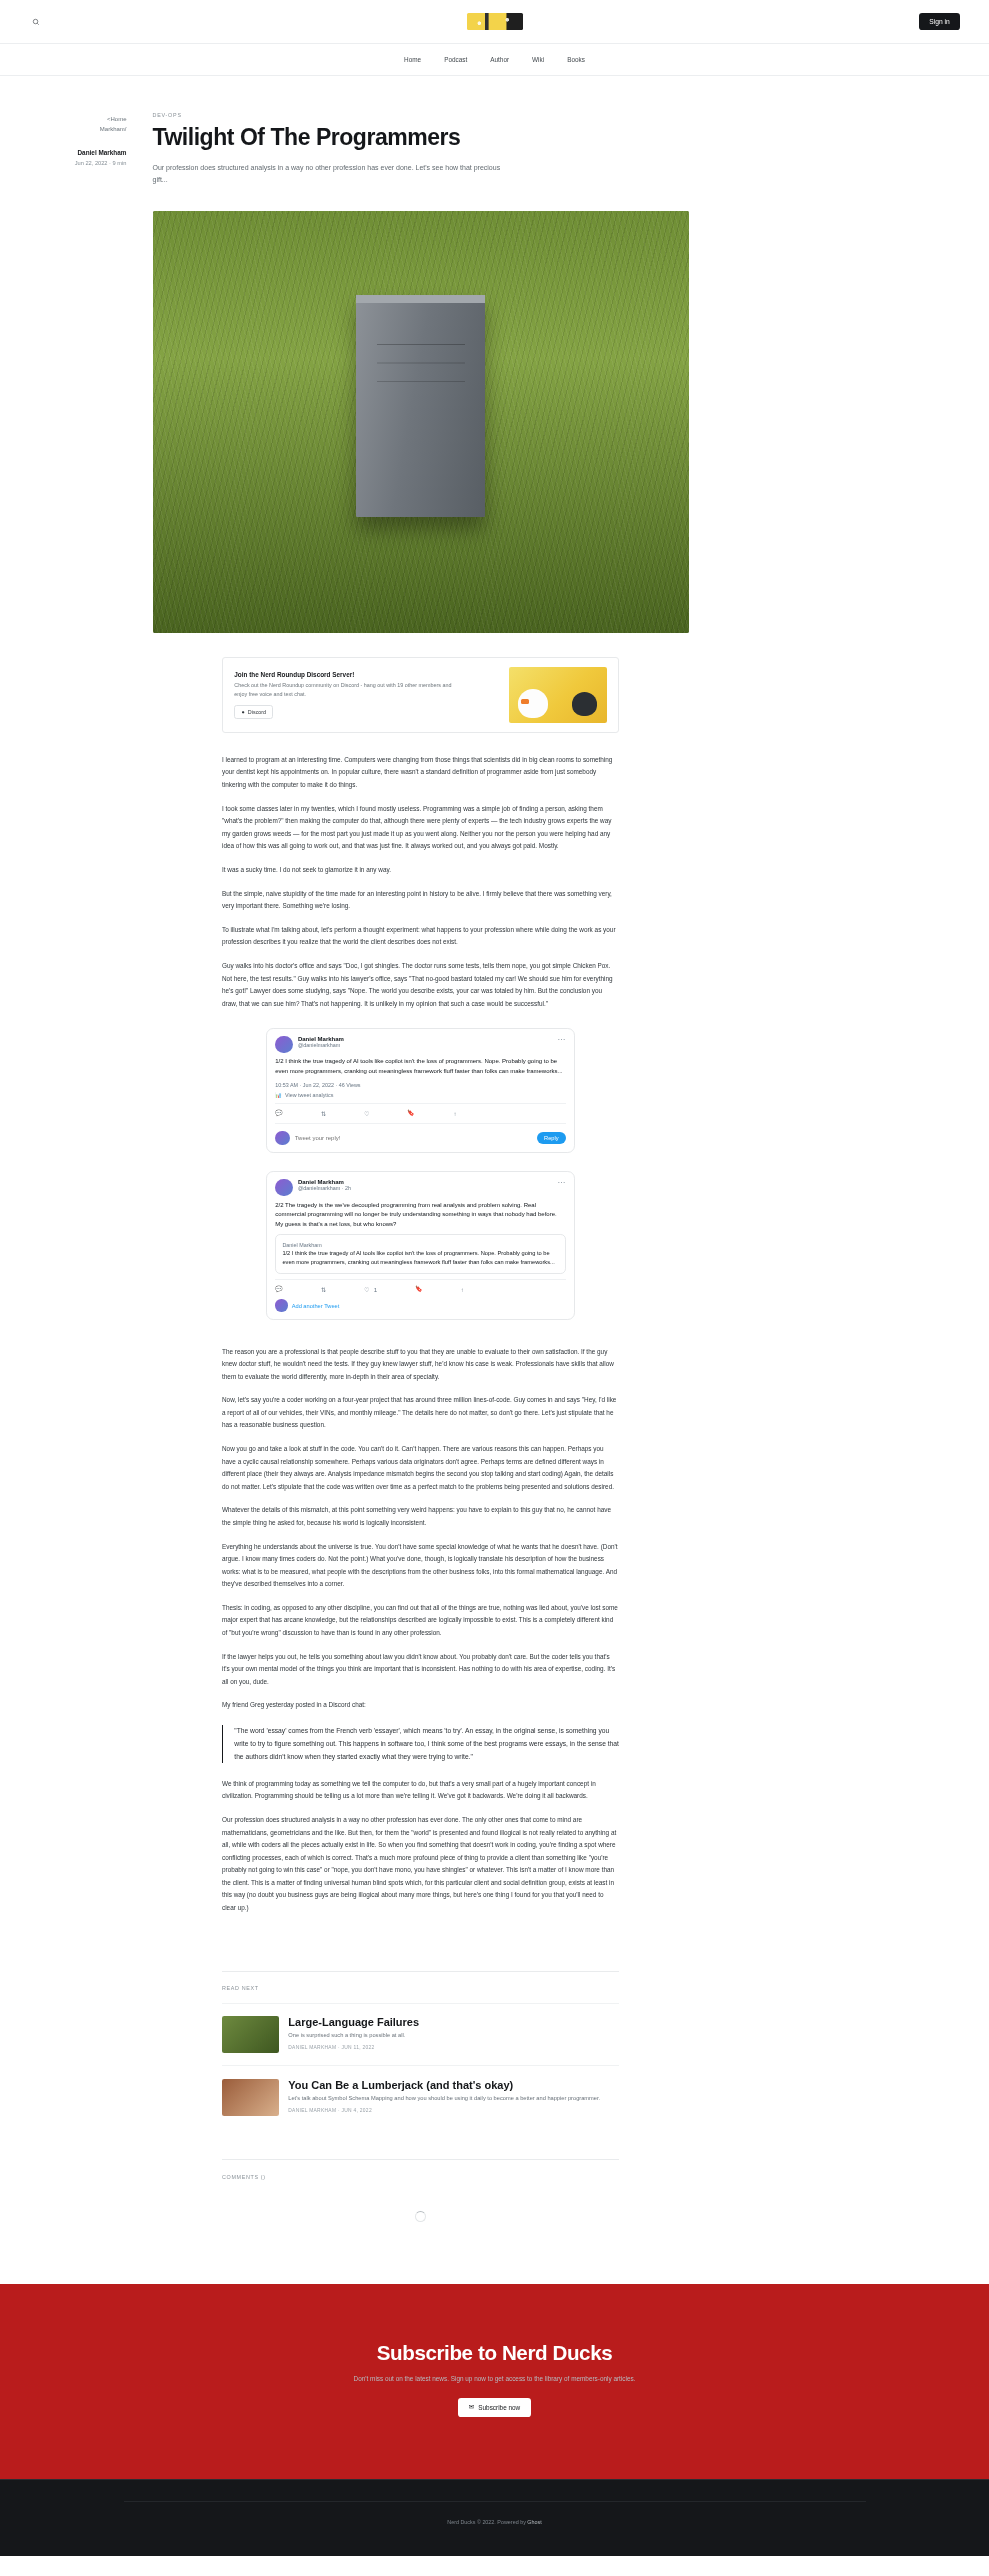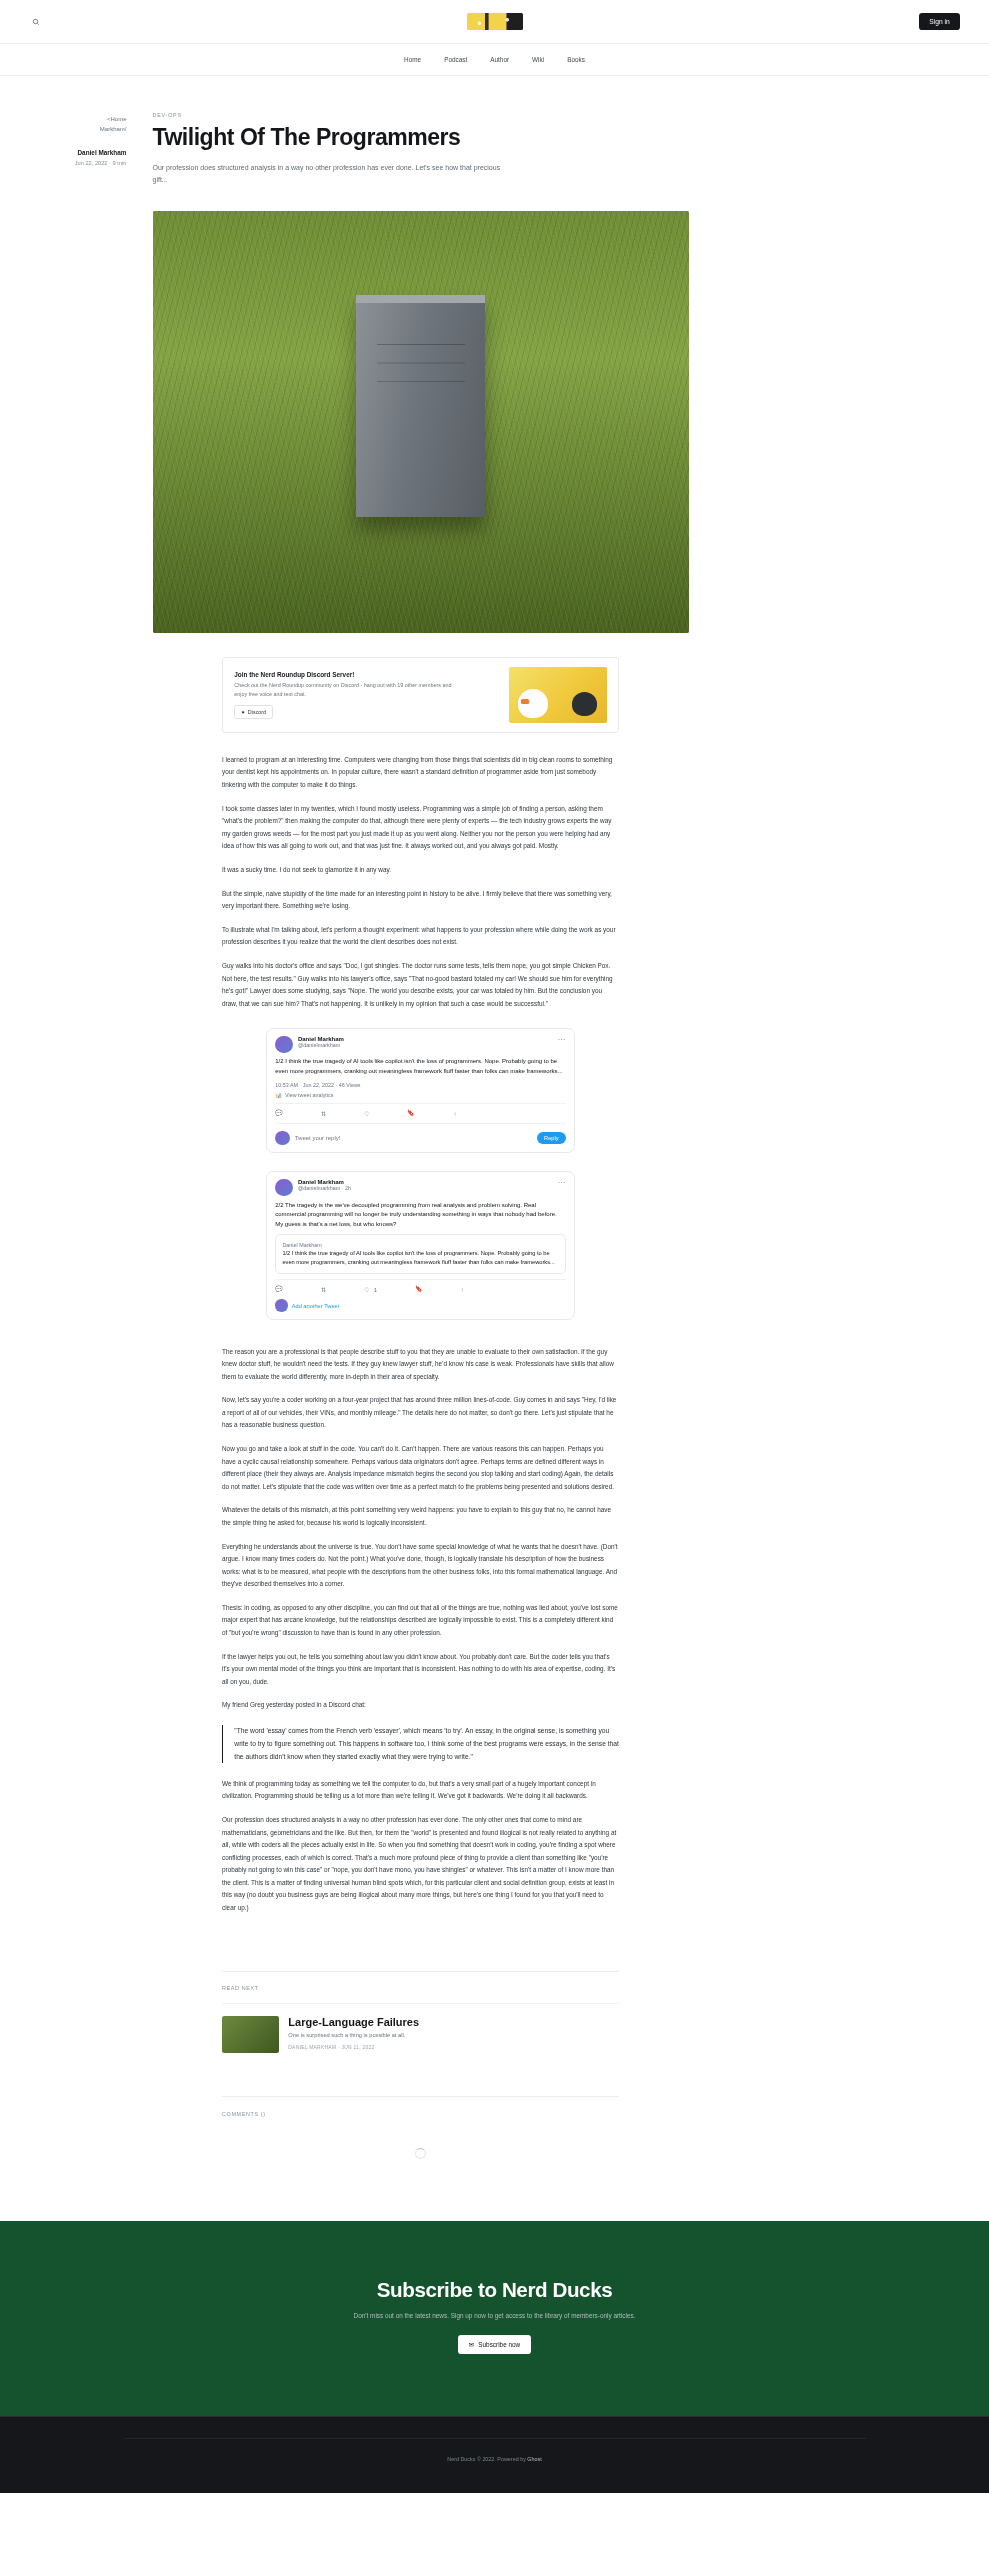--- a/index.html
+++ b/index.html
@@ -312,21 +312,21 @@
     font-size: 5.4px; letter-spacing: .12em; text-transform: uppercase; color: #8a9298;
   }
   .spinner {
     width: 11.3px; height: 11.3px; margin: 31px auto 0;
     border: 1px solid #e3e6e8; border-top-color: #b7bdc2; border-radius: 50%;
   }
 
   
   .subscribe {
     margin-top: 62px;
-    background: #14532d;
+    background: #b91c1c;
     color: #fff;
     padding: 57px 0 62px;
     text-align: center;
   }
   .subscribe h2 { font-size: 20.6px; letter-spacing: -0.02em; margin-bottom: 10.3px; }
   .subscribe p { font-size: 6.4px; color: #b6bcc1; margin-bottom: 15.5px; }
   .subscribe button {
     background: #fff; color: #15171a; border: 0; border-radius: 3.1px;
     font-size: 6.4px; padding: 5.7px 11.3px; cursor: pointer;
     display: inline-flex; align-items: center; gap: 4.1px;
@@ -489,20 +489,28 @@
 
       <div class="rn-item">
         <div class="rn-thumb a"></div>
         <div>
           <div class="rn-item-title">Large-Language Failures</div>
           <div class="rn-item-desc">One is surprised such a thing is possible at all.</div>
           <div class="rn-meta">DANIEL MARKHAM · JUN 11, 2022</div>
         </div>
       </div>
 
+      <div class="rn-item">
+        <div class="rn-thumb b"></div>
+        <div>
+          <div class="rn-item-title">You Can Be a Lumberjack (and that's okay)</div>
+          <div class="rn-item-desc">Let's talk about Symbol Schema Mapping and how you should be using it daily to become a better and happier programmer.</div>
+          <div class="rn-meta">DANIEL MARKHAM · JUN 4, 2022</div>
+        </div>
+      </div>
     </div>
 
     <div class="comments">
       <div class="comments-label">COMMENTS ()</div>
       <div class="spinner"></div>
     </div>
 
   </div>
 </div>
 

